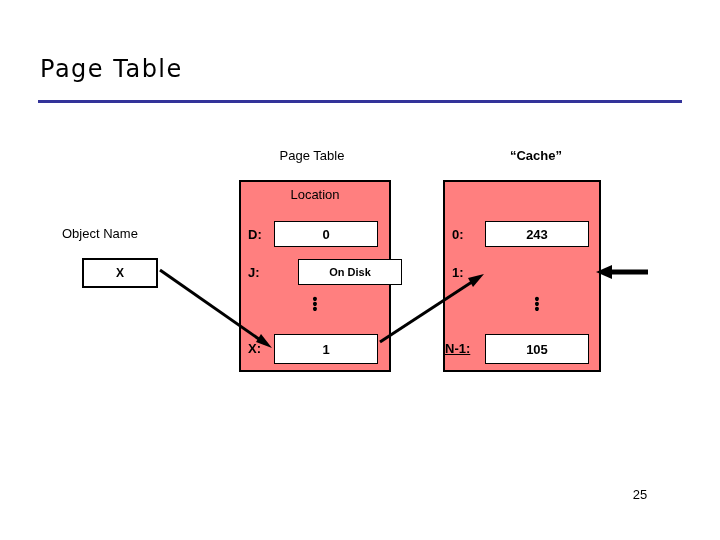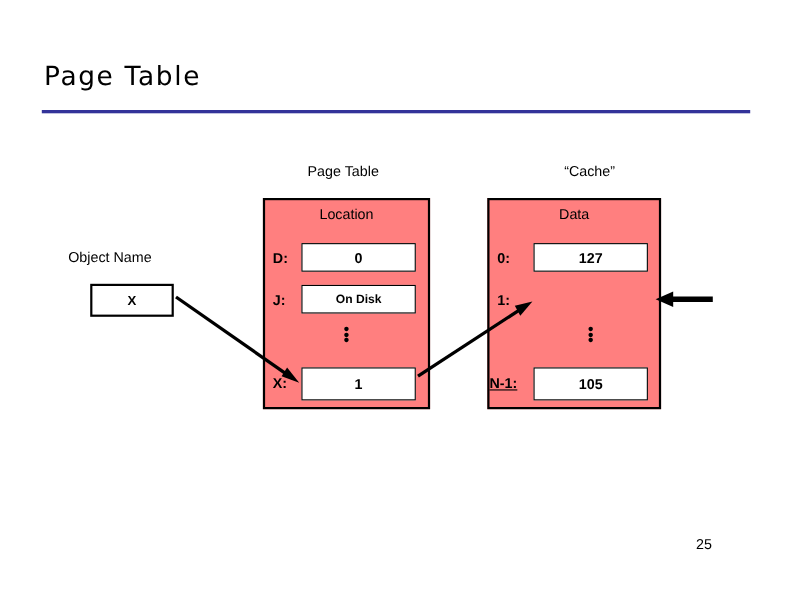--- a/index.html
+++ b/index.html
@@ -40,21 +40,21 @@
   }
 
   
   .hdr {
     position: absolute;
     font-size: 13px;
     color: #000000;
     text-align: center;
   }
   .hdr-pt { left: 228px; top: 148px; width: 168px; }
-  .hdr-cache { left: 452px; top: 148px; width: 168px; }
+  .hdr-cache { left: 452px; top: 148px; width: 168px; font-weight: bold; }
 
   
   .pinkbox {
     position: absolute;
     background: #ff7f7f;
     border: 2px solid #000000;
     box-sizing: border-box;
   }
   .pt-box { left: 239px; top: 180px; width: 152px; height: 192px; }
   .cache-box { left: 443px; top: 180px; width: 158px; height: 192px; }
@@ -83,21 +83,21 @@
     background: #ffffff;
     border: 1px solid #000000;
     box-sizing: border-box;
     font-size: 13px;
     font-weight: bold;
     color: #000000;
     display: flex;
     align-items: center;
     justify-content: center;
   }
-  .cell.small { font-size: 11px; }
+  .cell.small { font-size: 11px; margin-left: 24px; }
 
   
   .obj-name {
     position: absolute;
     left: 62px;
     top: 226px;
     font-size: 13px;
     color: #000000;
   }
   .x-box {
@@ -155,42 +155,41 @@
   <div class="title">Page Table</div>
   <div class="title-rule"></div>
 
   <div class="hdr hdr-pt">Page Table</div>
   <div class="hdr hdr-cache">“Cache”</div>
 
   <div class="pinkbox pt-box"></div>
   <div class="pinkbox cache-box"></div>
 
   <div class="col-label col-loc">Location</div>
-  <div class="col-label col-data">Data</div>
 
   <div class="obj-name">Object Name</div>
   <div class="x-box">X</div>
 
   <div class="rowkey" style="left:248px; top:227px;">D:</div>
   <div class="cell" style="left:274px; top:221px; width:104px; height:26px;">0</div>
 
   <div class="rowkey" style="left:248px; top:265px;">J:</div>
   <div class="cell small" style="left:274px; top:259px; width:104px; height:26px;">On Disk</div>
 
   <div class="vdots" style="left:310px; top:297px;">
     <span>•</span>
     <span>•</span>
     <span>•</span>
   </div>
 
   <div class="rowkey" style="left:248px; top:341px;">X:</div>
   <div class="cell" style="left:274px; top:334px; width:104px; height:30px;">1</div>
 
   <div class="rowkey" style="left:452px; top:227px;">0:</div>
-  <div class="cell" style="left:485px; top:221px; width:104px; height:26px;">127</div>
+  <div class="cell" style="left:485px; top:221px; width:104px; height:26px;">243</div>
 
   <div class="rowkey" style="left:452px; top:265px;">1:</div>
 
   <div class="vdots" style="left:532px; top:297px;">
     <span>•</span>
     <span>•</span>
     <span>•</span>
   </div>
 
   <div class="rowkey" style="left:445px; top:341px;text-decoration:underline;">N-1:</div>

